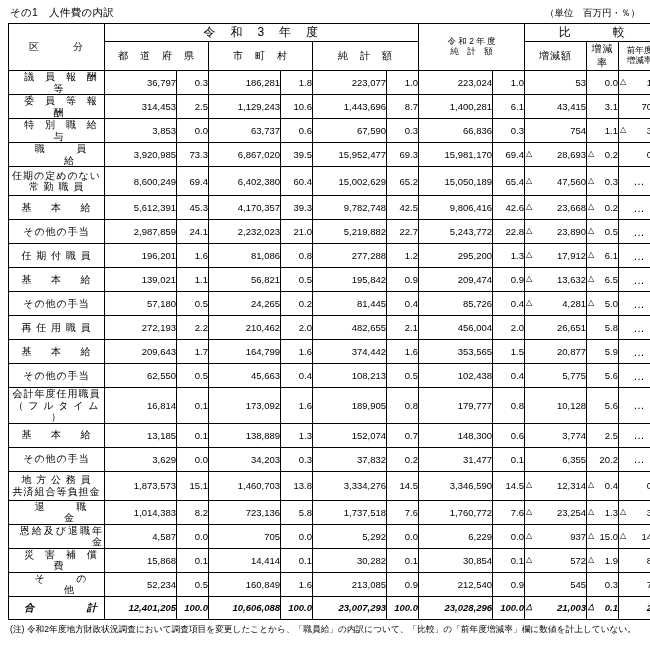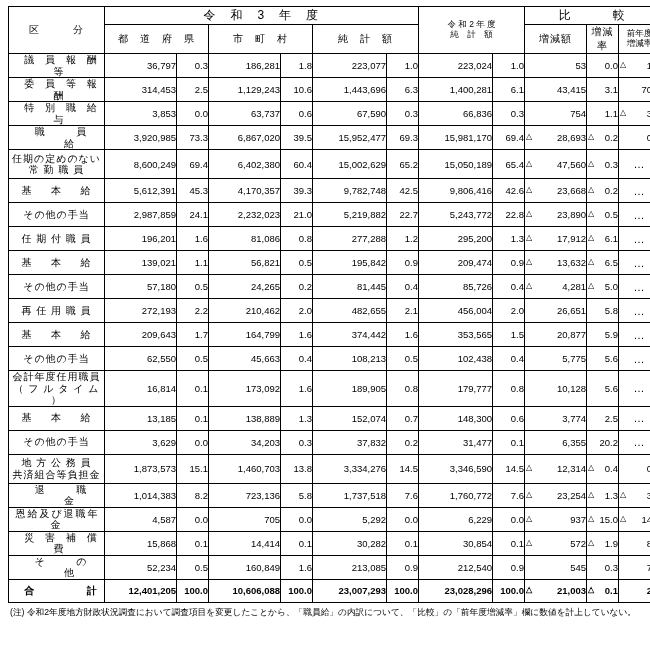--- a/index.html
+++ b/index.html
@@ -73,20 +73,21 @@
     line-height: 1.15;
   }
   .rowlabel.spread {
     letter-spacing: 4px;
     text-indent: 4px;
     padding-left: 8px;
   }
   .rowlabel.spread2 {
     letter-spacing: 2px;
     text-indent: 2px;
+    text-align: right;
   }
   .rowlabel.ind {
     text-align: center;
     letter-spacing: 1px;
   }
   .num {
     text-align: right;
     padding: 0 4px 0 2px;
     font-size: 9.5px;
     white-space: nowrap;
@@ -94,36 +95,41 @@
   .num .tri {
     float: left;
     font-size: 8px;
     padding-left: 1px;
   }
   tr.datarow td { height: 23px; }
   tr.datarow.tall td { height: 28px; }
   tr.total td {
     height: 22px;
     font-weight: bold;
+    font-style: italic;
   }
   .footnote {
     font-size: 8.7px;
     margin-top: 4px;
     padding: 0 2px;
     line-height: 1.3;
   }
   .dots { text-align: center; font-size: 11px; letter-spacing: 1px; }
   .cellwrap { display: block; }
 </style>
 </head>
 <body>
 
 <div class="page">
 
 
+  <div class="subhead">
+    <div class="left">その1　人件費の内訳</div>
+    <div class="right">（単位　百万円・％）</div>
+  </div>
 
   <table class="main">
     <colgroup>
       <col style="width:96px">
       <col style="width:72px">
         <col style="width:32px">
       <col style="width:72px">
         <col style="width:32px">
       <col style="width:74px">
         <col style="width:32px">
@@ -174,21 +180,21 @@
         </tr>
         <tr class="datarow">
           <td class="rowlabel spread">
             <span class="cellwrap">委 員 等 報 酬</span>
           </td>
           <td class="num">314,453</td>
           <td class="num">2.5</td>
           <td class="num">1,129,243</td>
           <td class="num">10.6</td>
           <td class="num">1,443,696</td>
-          <td class="num">6.3</td>
+          <td class="num">8.7</td>
           <td class="num">1,400,281</td>
           <td class="num">6.1</td>
           <td class="num">43,415</td>
           <td class="num">3.1</td>
           <td class="num">70.5</td>
         </tr>
         <tr class="datarow">
           <td class="rowlabel spread">
             <span class="cellwrap">特 別 職 給 与</span>
           </td>

